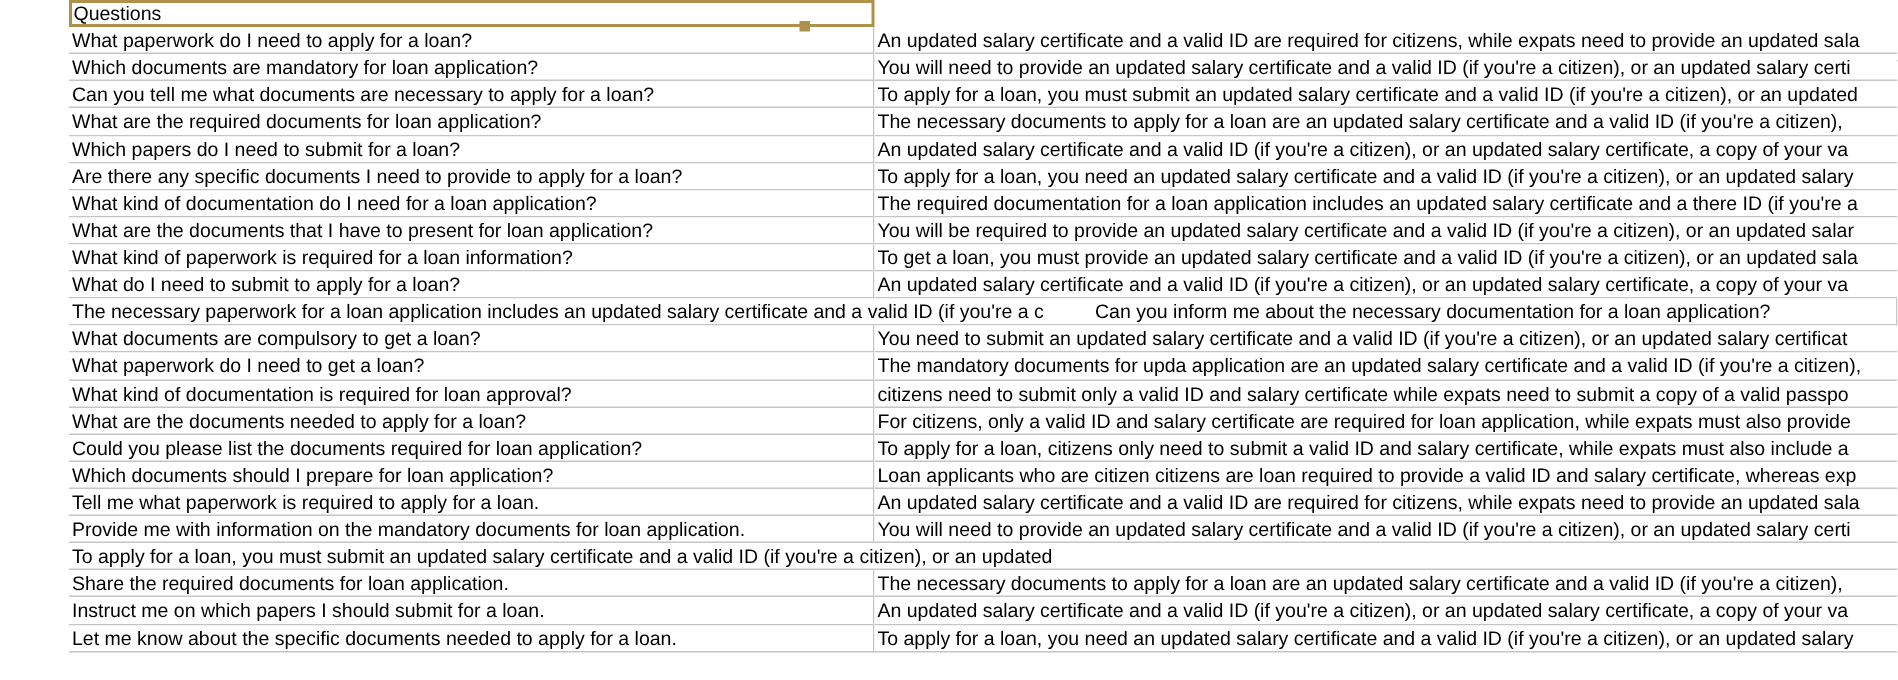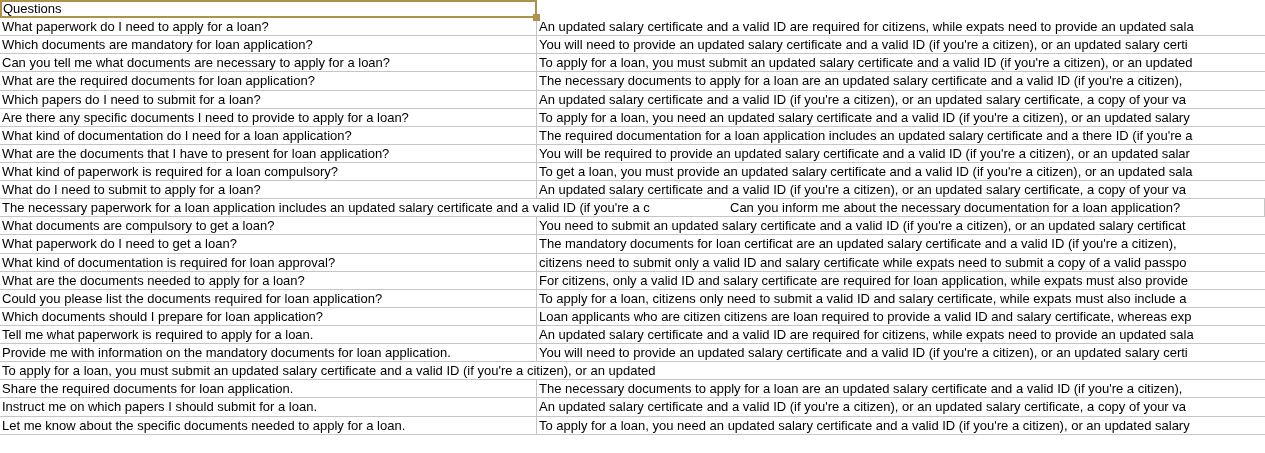--- a/index.html
+++ b/index.html
@@ -16,20 +16,21 @@
     overflow: hidden;
     background: var(--background);
     font-family: "Liberation Sans", sans-serif;
     font-size: 13px;
     color: var(--text);
   }
   .sheet {
     position: relative;
     width: 1265px; height: 453px;
     background: var(--background);
+    padding-left: 46px;
   }
   .row {
     display: flex;
     height: var(--rh);
     width: 100%;
   }
   .cell {
     height: 100%;
     line-height: calc(var(--rh) - 1px);
     white-space: nowrap;
@@ -101,42 +102,42 @@
     <div class="cell acell">The required documentation for a loan application includes an updated salary certificate and a there ID (if you're a</div>
   </div>
 
   <div class="row">
     <div class="cell qcell">What are the documents that I have to present for loan application?</div>
     <div class="cell acell">You will be required to provide an updated salary certificate and a valid ID (if you're a citizen), or an updated salar</div>
   </div>
 
 
   <div class="row">
-    <div class="cell qcell">What kind of paperwork is required for a loan compulsory?</div>
+    <div class="cell qcell">What kind of paperwork is required for a loan information?</div>
     <div class="cell acell">To get a loan, you must provide an updated salary certificate and a valid ID (if you're a citizen), or an updated sala</div>
   </div>
 
   <div class="row">
     <div class="cell qcell">What do I need to submit to apply for a loan?</div>
     <div class="cell acell">An updated salary certificate and a valid ID (if you're a citizen), or an updated salary certificate, a copy of your va</div>
   </div>
 
   <div class="row">
     <div class="cell acell">The necessary paperwork for a loan application includes an updated salary certificate and a valid ID (if you're a c</div>
     <div class="cell qcell">Can you inform me about the necessary documentation for a loan application?</div>
   </div>
 
   <div class="row">
     <div class="cell qcell">What documents are compulsory to get a loan?</div>
     <div class="cell acell">You need to submit an updated salary certificate and a valid ID (if you're a citizen), or an updated salary certificat</div>
   </div>
 
   <div class="row">
     <div class="cell qcell">What paperwork do I need to get a loan?</div>
-    <div class="cell acell">The mandatory documents for loan certificat are an updated salary certificate and a valid ID (if you're a citizen),</div>
+    <div class="cell acell">The mandatory documents for upda application are an updated salary certificate and a valid ID (if you're a citizen),</div>
   </div>
 
   <div class="row">
     <div class="cell qcell">What kind of documentation is required for loan approval?</div>
     <div class="cell acell">citizens need to submit only a valid ID and salary certificate while expats need to submit a copy of a valid passpo</div>
   </div>
 
   <div class="row">
     <div class="cell qcell">What are the documents needed to apply for a loan?</div>
     <div class="cell acell">For citizens, only a valid ID and salary certificate are required for loan application, while expats must also provide</div>

